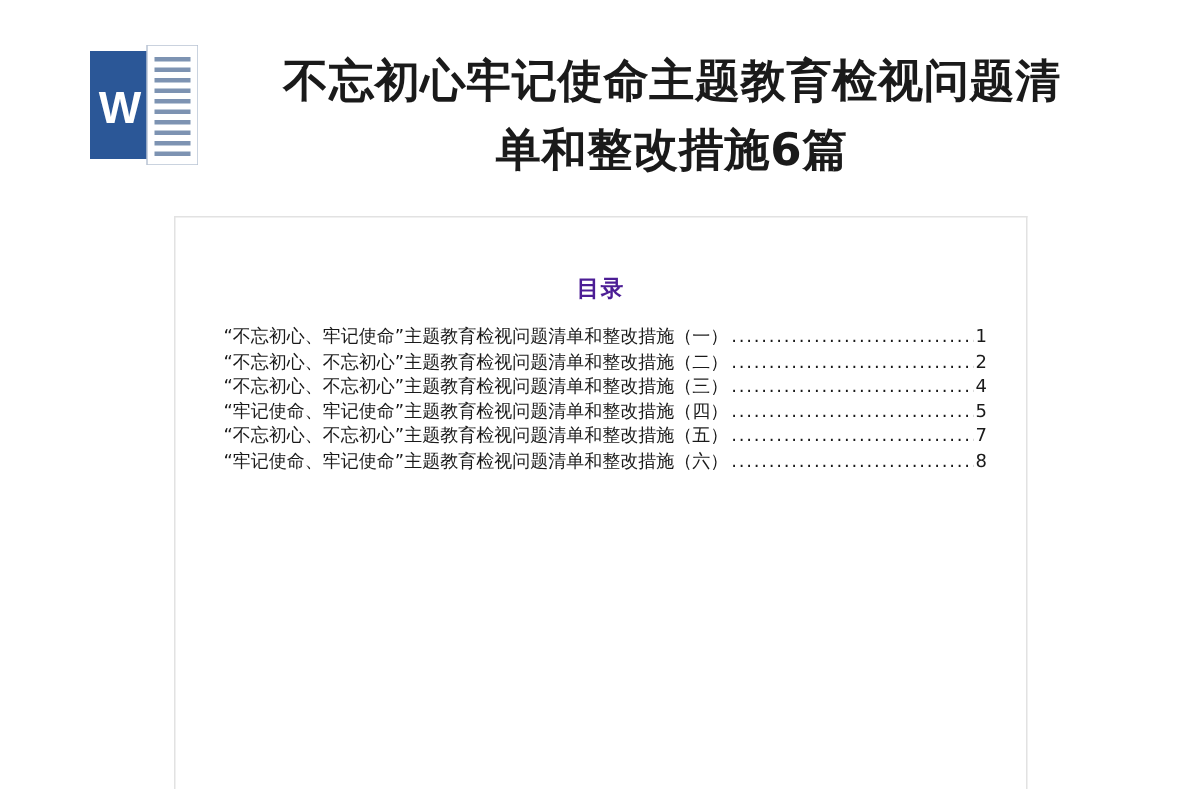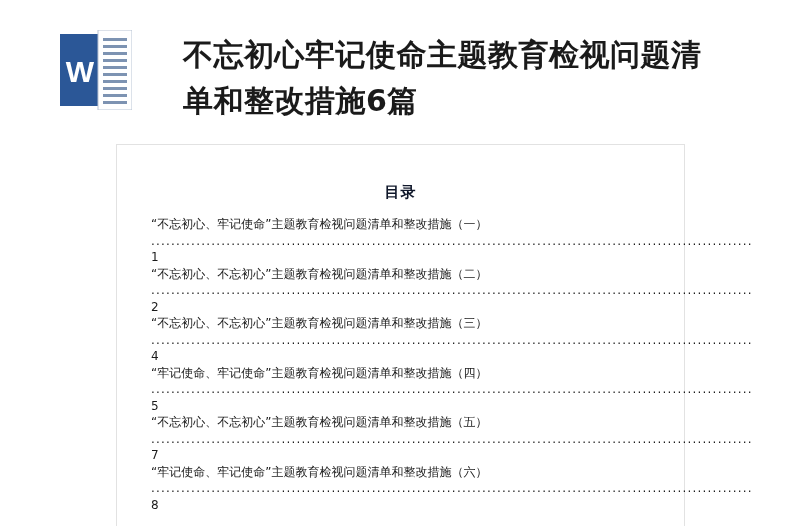--- a/index.html
+++ b/index.html
@@ -41,56 +41,56 @@
     position: absolute;
     left: 183px;
     top: 32px;
     width: 530px;
     font-size: 30px;
     line-height: 46px;
     color: #1a1a1a;
     font-weight: bold;
     letter-spacing: 0.5px;
     font-family: "DejaVu Sans", "Liberation Sans", sans-serif;
+    text-align: center;
   }
   
   .sheet {
     position: absolute;
     left: 116px;
     top: 144px;
     width: 569px;
     height: 382px;
     background: #ffffff;
     border: 1px solid #e2e2e2;
     border-bottom: none;
     box-sizing: border-box;
   }
   .toc-heading {
     text-align: center;
-    color: #0f172a;
+    color: #4c1d95;
     font-size: 15px;
     font-weight: bold;
     margin-top: 38px;
     letter-spacing: 1px;
     font-family: "DejaVu Sans", "Liberation Sans", sans-serif;
   }
   .toc-list {
     margin: 14px 0 0 0;
     padding: 0 26px 0 32px;
     list-style: none;
   }
   .toc-entry {
     display: flex;
     align-items: baseline;
     font-size: 12px;
     line-height: 16.5px;
     color: #1a1a1a;
     white-space: nowrap;
     font-family: "DejaVu Sans", "Liberation Sans", sans-serif;
-    flex-direction: column;
   }
   .toc-text {
     flex: 0 0 auto;
   }
   .toc-dots {
     flex: 1 1 auto;
     overflow: hidden;
     margin: 0 1px 0 2px;
     font-size: 12px;
     letter-spacing: 1.2px;

